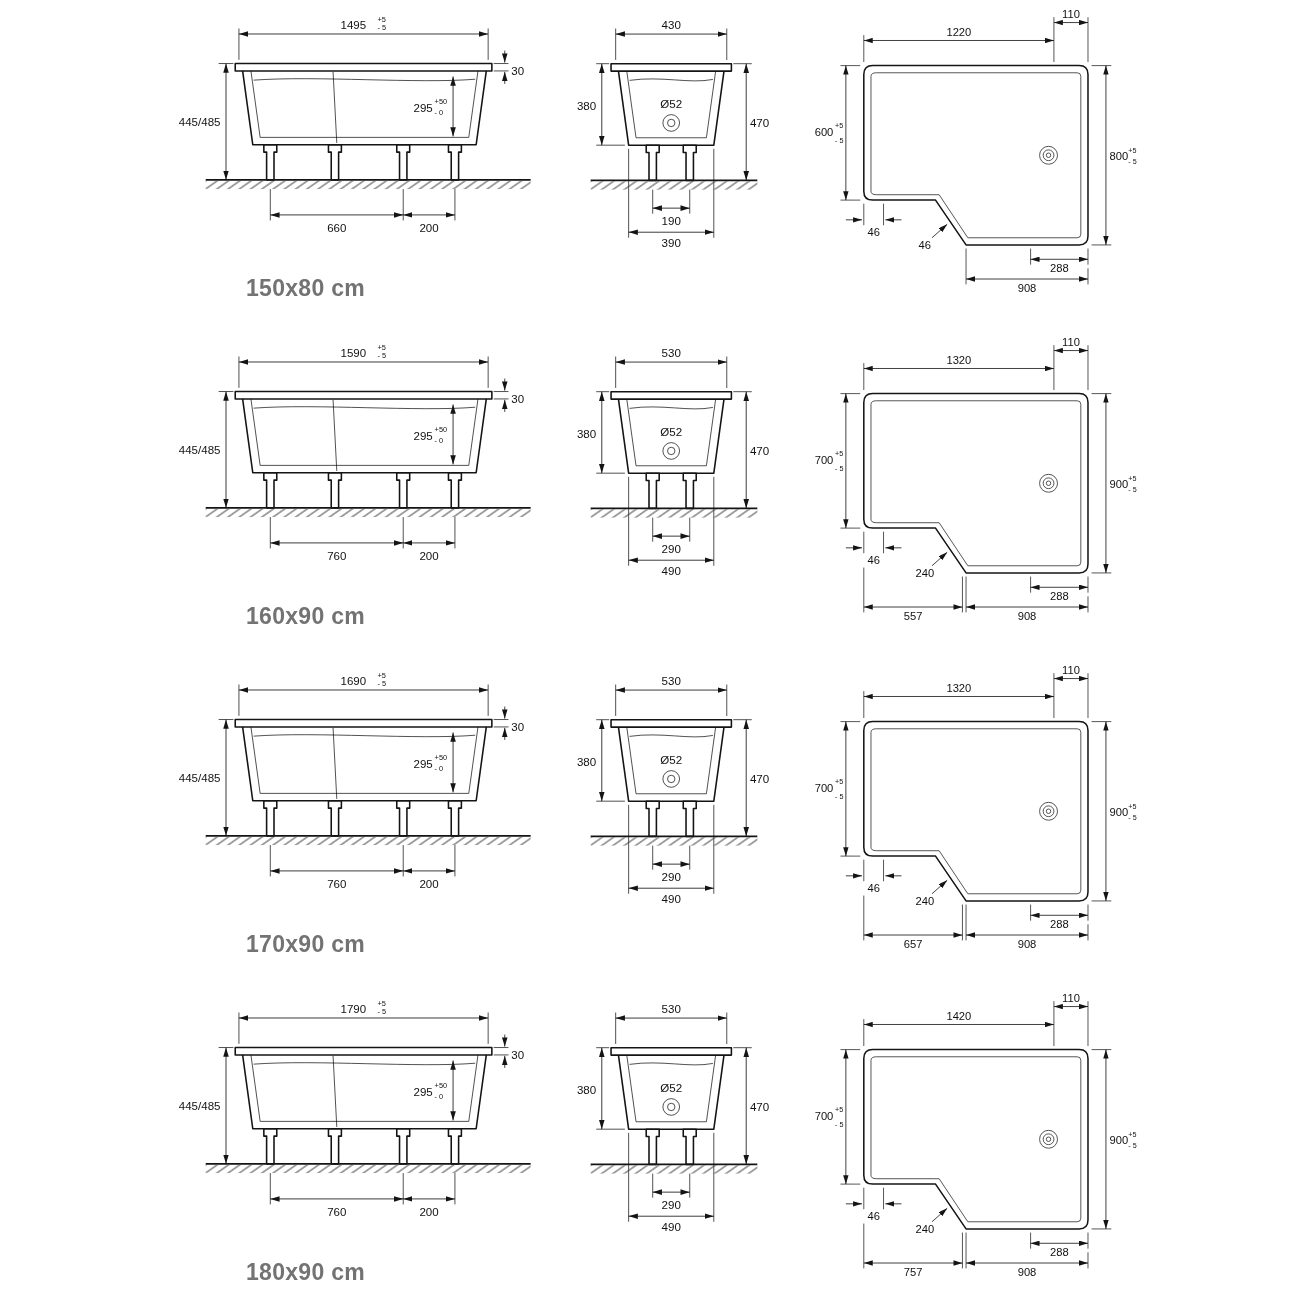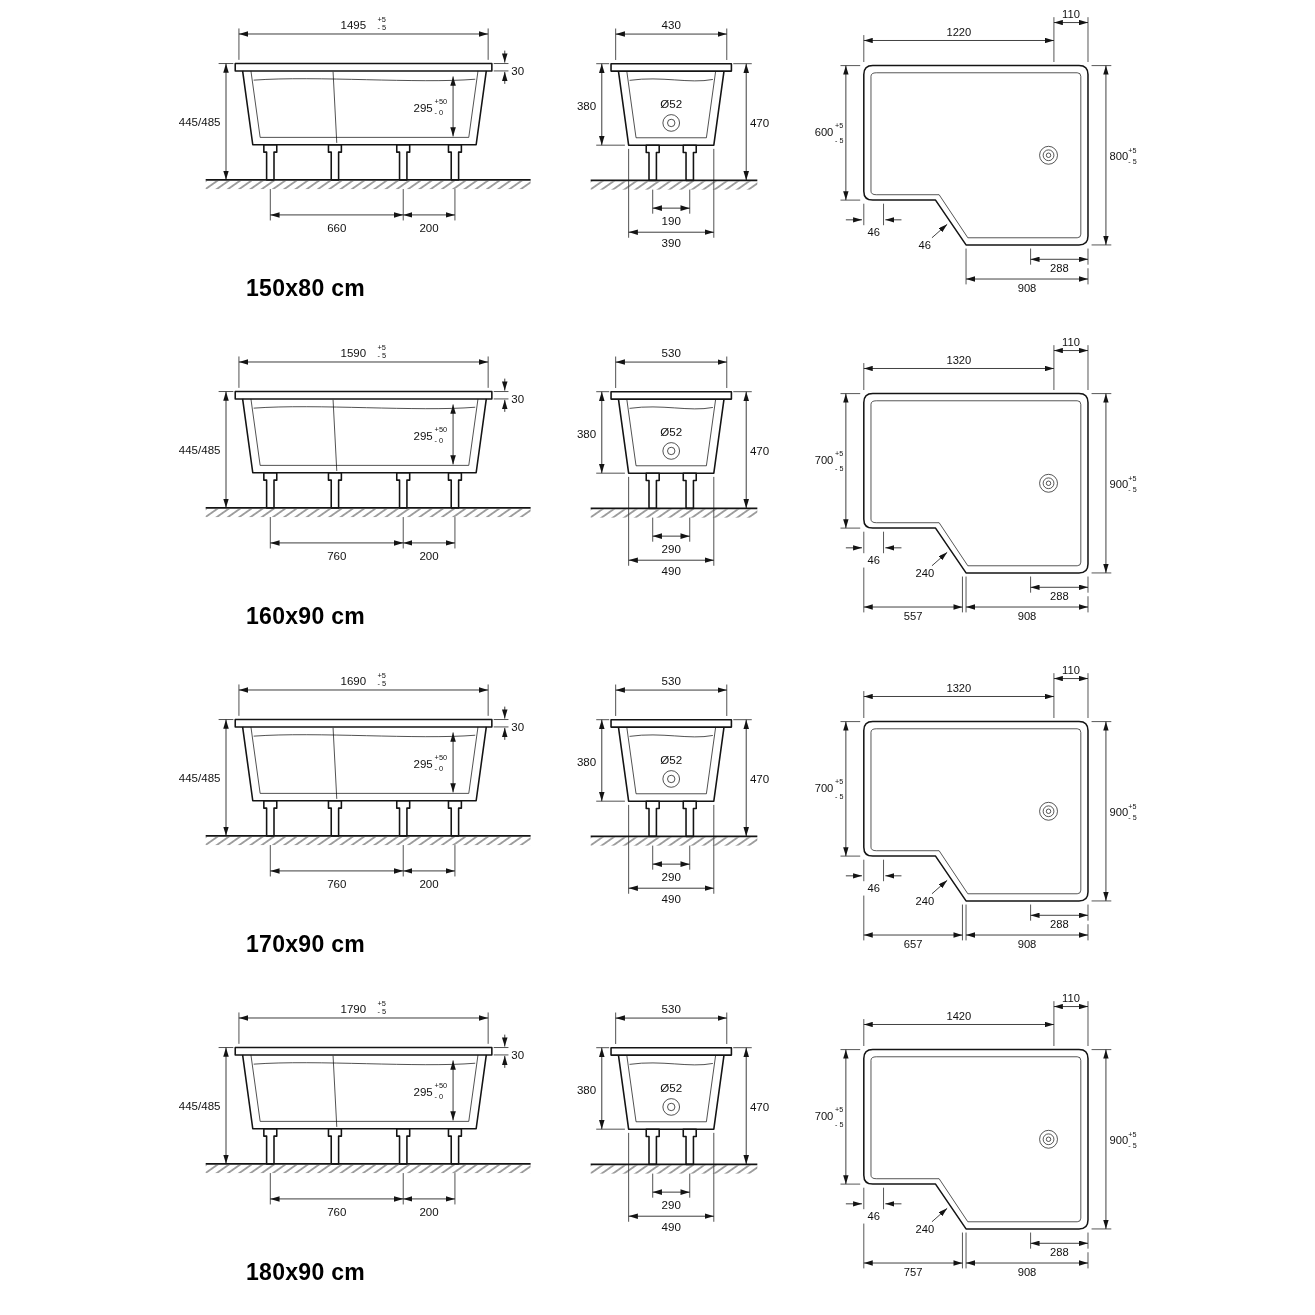--- a/index.html
+++ b/index.html
@@ -8,21 +8,21 @@
   .sheet { width: 1315px; height: 1315px; overflow: hidden; }
   .row { position: relative; height: 328px; padding: 10px 0 0 178px; display: flex; gap: 36px; align-items: flex-start; }
   svg text { font-family: "Liberation Sans", sans-serif; font-size: 12.5px; fill: #111; }
   svg .t7 { font-size: 8px; }
   .am { text-anchor: middle; }
   .ae { text-anchor: end; }
   .ln  { fill: none; stroke: #141414; stroke-width: 1.7; stroke-linejoin: round; }
   .tn  { fill: none; stroke: #141414; stroke-width: 0.8; }
   .dm  { fill: none; stroke: #141414; stroke-width: 0.9; marker-start: url(#as); marker-end: url(#ae); }
   .ldr { fill: none; stroke: #141414; stroke-width: 0.9; marker-end: url(#ae); }
-  .size-label { position: absolute; left: 246px; bottom: 26px; font-size: 23px; font-weight: 700; color: #000000; letter-spacing: .3px; }
+  .size-label { position: absolute; left: 246px; bottom: 26px; font-size: 23px; font-weight: 700; color: #737373; letter-spacing: .3px; }
 </style>
 </head>
 <body>
 
 <svg width="0" height="0" style="position:absolute" aria-hidden="true">
   <defs>
     <marker id="ae" markerUnits="userSpaceOnUse" markerWidth="10" markerHeight="6" refX="10" refY="3" orient="auto">
       <path d="M0,0 L10,3 L0,6 Z" fill="#141414"></path>
     </marker>
     <marker id="as" markerUnits="userSpaceOnUse" markerWidth="10" markerHeight="6" refX="0" refY="3" orient="auto">

